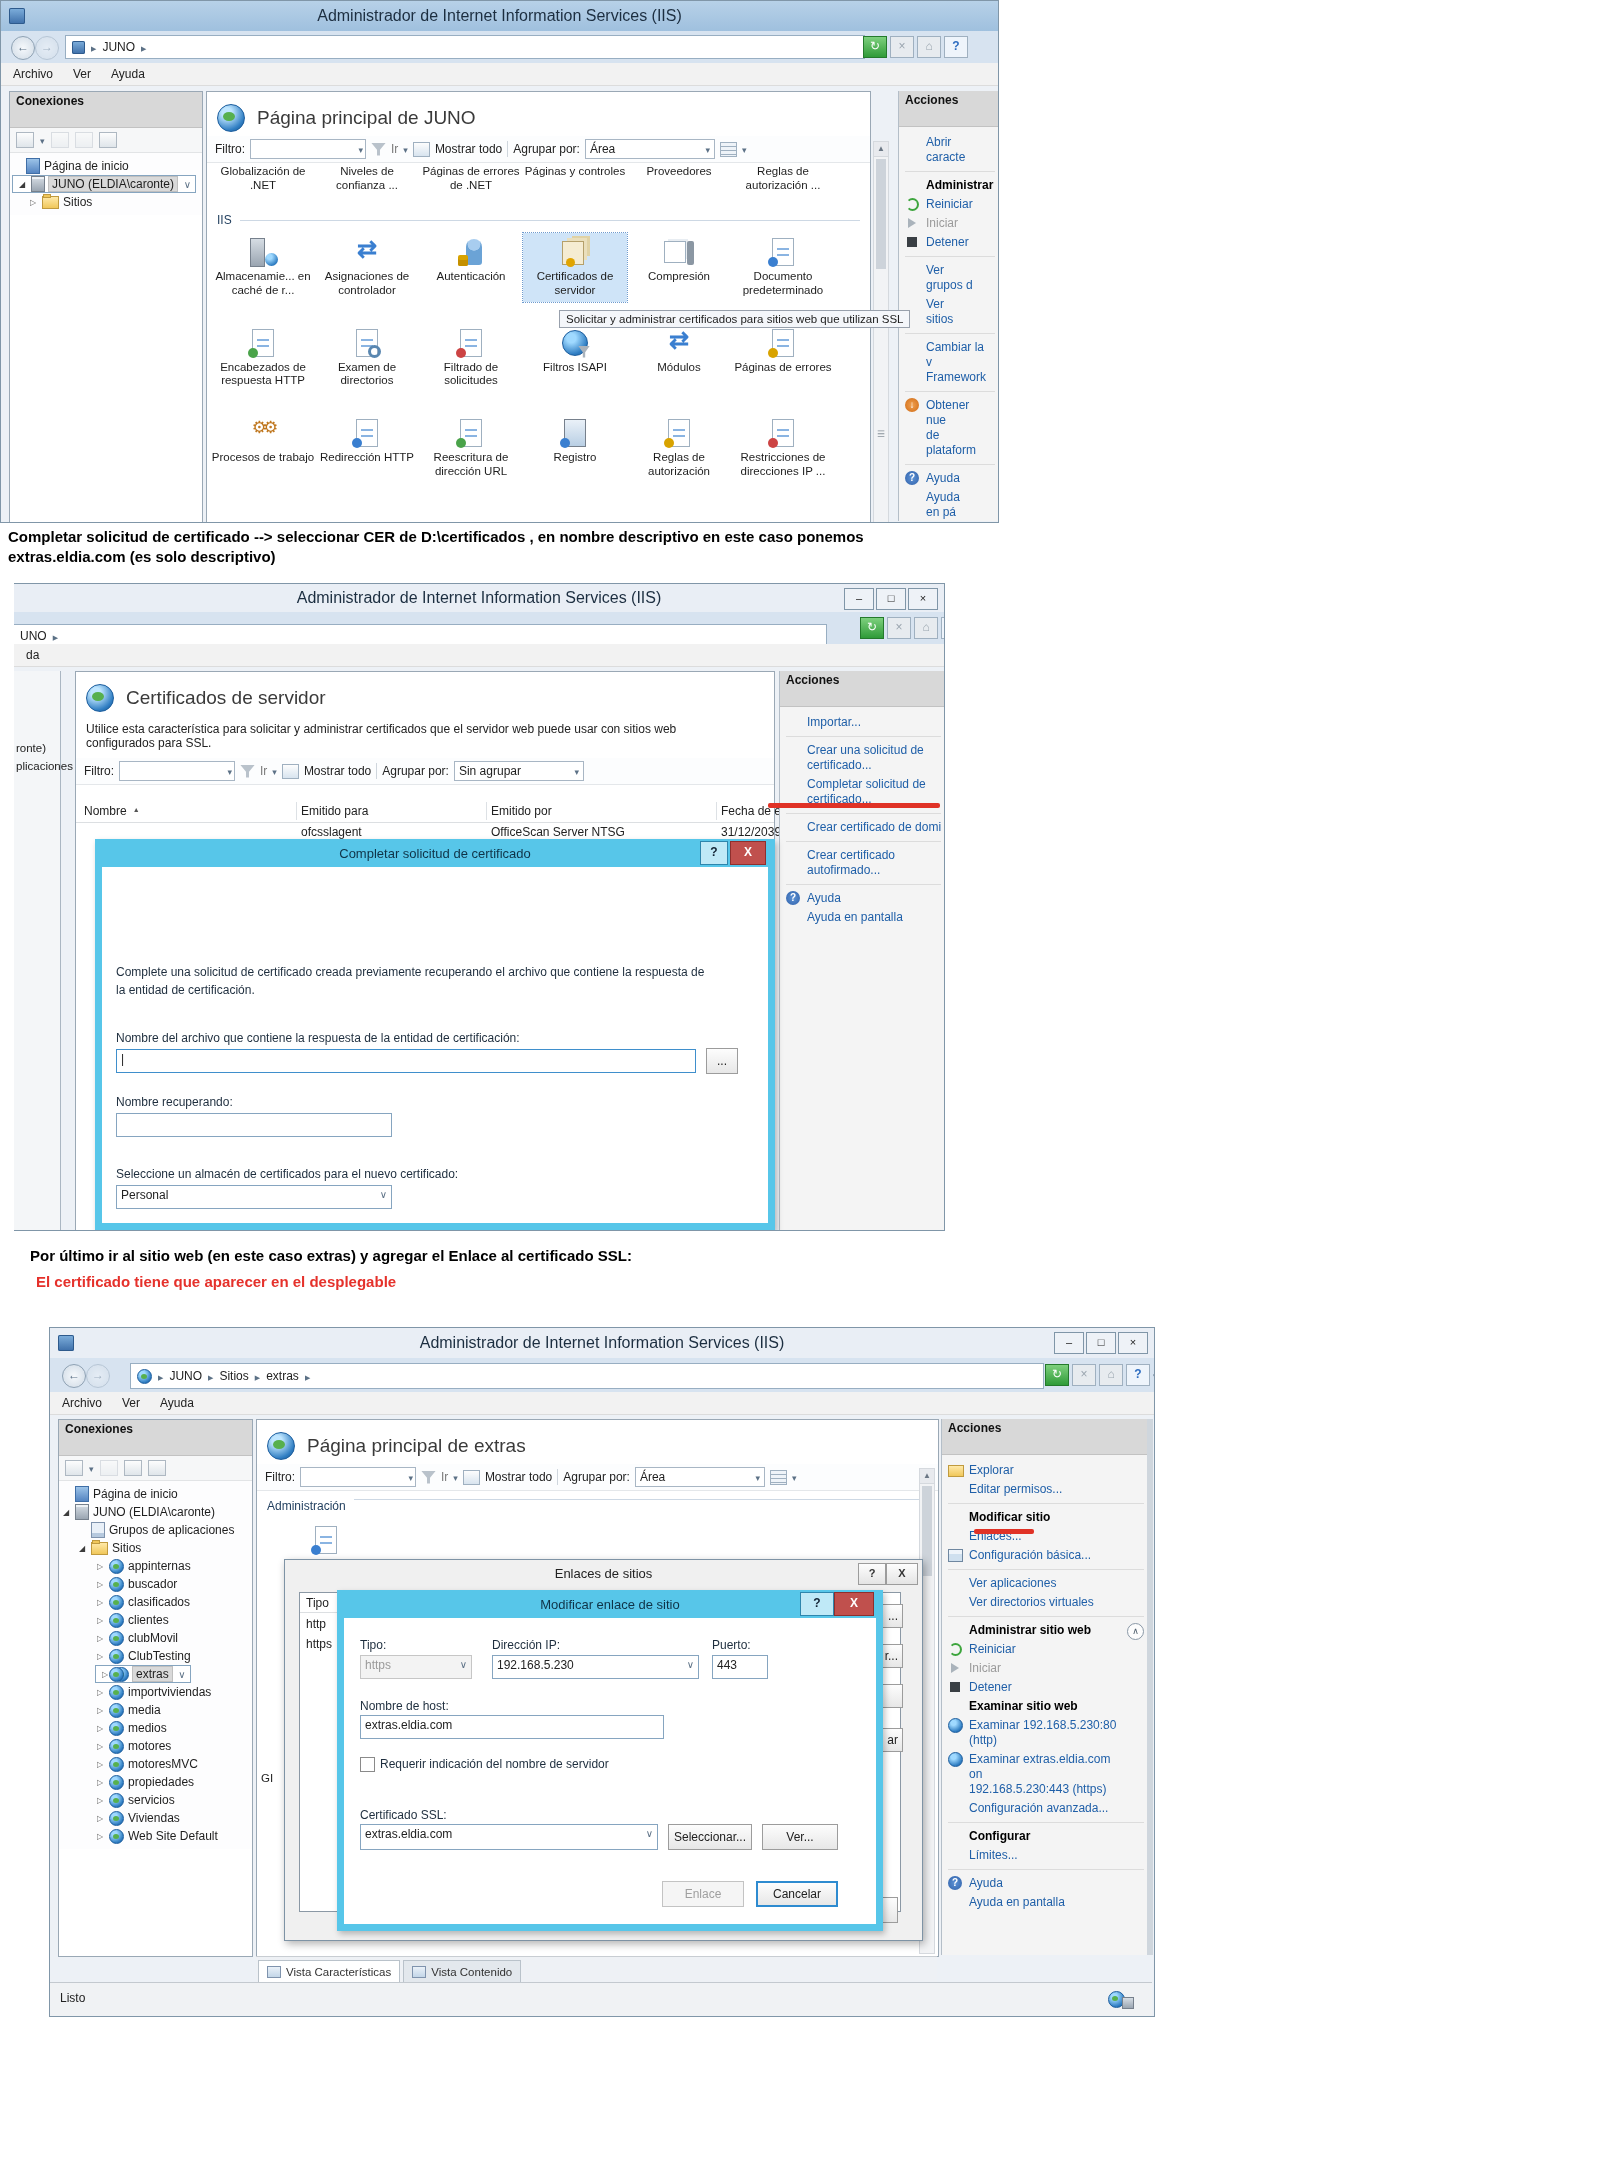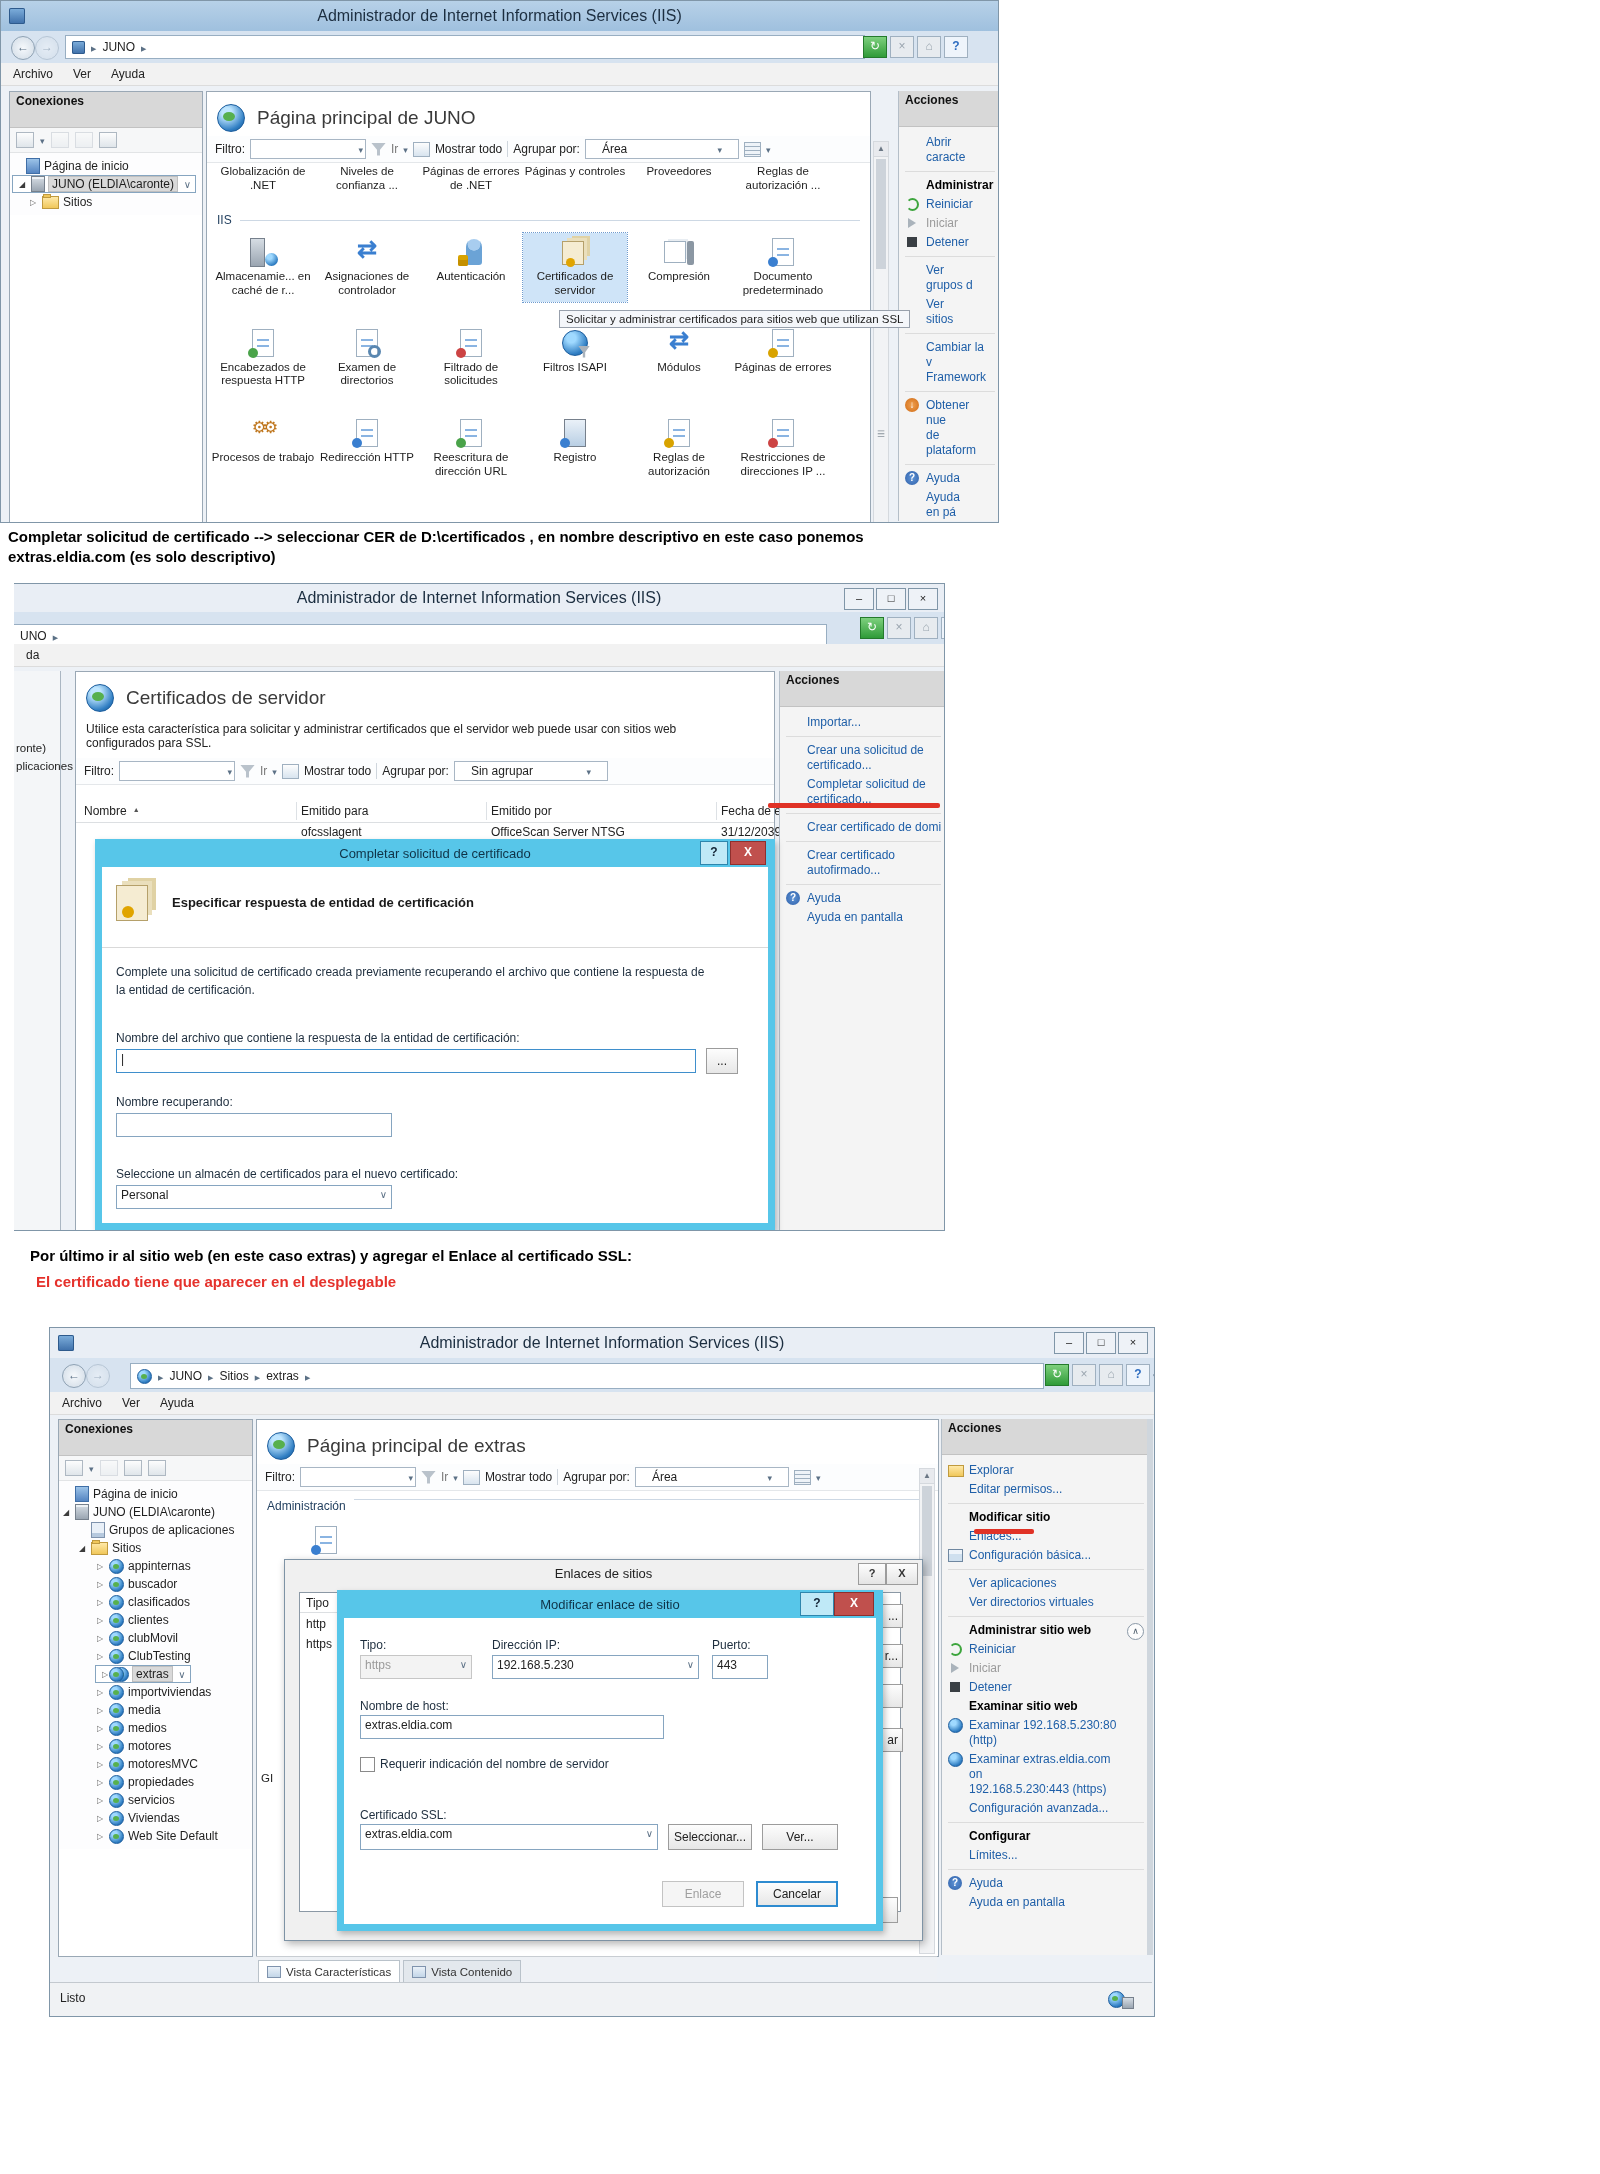--- a/index.html
+++ b/index.html
@@ -43,21 +43,21 @@
   .i-folder::before{content:"";position:absolute;left:0;top:-3px;width:6px;height:2px;background:#f0c75a;border:1px solid #c09a3e}
   .i-globe{width:13px;height:13px;display:inline-block;border-radius:50%;border:1px solid #1b5d9e;background:radial-gradient(circle at 35% 30%,#9fd9ff 0 20%,#2f7dc2 70%,#1b5d9e);position:relative}
   .i-globe::after{content:"";position:absolute;left:3px;top:4px;width:6px;height:5px;border-radius:50%;background:#57b04e}
   .chead{display:flex;align-items:center;gap:12px;padding:12px 10px 4px}
   .ctitle{font-size:19px;color:#3a3a3a}
   .bigglobe{width:26px;height:26px;border-radius:50%;border:1px solid #1b5d9e;background:radial-gradient(circle at 35% 30%,#bfe6ff 0 20%,#2f7dc2 70%,#17507f);position:relative}
   .bigglobe::after{content:"";position:absolute;left:5px;top:7px;width:12px;height:9px;border-radius:50%;background:#57b04e}
   .fbar{display:flex;align-items:center;gap:5px;padding:0 8px;height:26px;border-bottom:1px solid #e4e7ea;background:#fcfdfe;font-size:12px}
   .flab{color:#222}
   .fcombo{width:110px;height:18px;border:1px solid #a8b6c4;background:#fff;display:flex;align-items:center;justify-content:flex-end;padding:0 2px}
-  .fcombo.wide{width:120px;justify-content:space-between;padding:0 16px}
+  .fcombo.wide{width:120px;justify-content:space-between;padding:0 4px}
   .car::before{content:"\25BE";font-size:9px;color:#5c7186}
   .fic{width:15px;height:13px;display:inline-block}
   .fic.funnel{clip-path:polygon(0 0,100% 0,60% 55%,60% 100%,40% 100%,40% 55%);background:#b9c2cb}
   .fic.showall{border:1px solid #9fb0c0;background:linear-gradient(#fdfdfd,#d8e4ef)}
   .fic.grid{border:1px solid #9fb0c0;background:repeating-linear-gradient(#eef3f8 0 3px,#9fb0c0 3px 4px)}
   .fgo{color:#7a7a7a}
   .flink{color:#222}
   .fsep{width:1px;height:16px;background:#cfd6dd}
   .gbl{font-size:12px;color:#1e3c5c}
   .grule{height:1px;background:#cdd8e4;flex:1;margin-left:8px}
@@ -508,24 +508,20 @@
       </div>
     </div>
 
     <div class="dlg2" style="left:81px;top:255px;width:680px;height:391px">
       <div class="dt">
         <span>Completar solicitud de certificado</span>
         <span class="dbtn q" style="right:40px">?</span>
         <span class="dbtn x" style="right:2px">X</span>
       </div>
       <div class="dbody" style="height:356px">
-        <div class="dheadsec">
-          <span class="certbig" style="left:14px;top:18px"></span>
-          <span class="dh p" style="left:70px;top:28px">Especificar respuesta de entidad de certificación</span>
-        </div>
         <div class="lbl p" style="left:14px;top:96px;width:600px;line-height:1.5">Complete una solicitud de certificado creada previamente recuperando el archivo que contiene la respuesta de la entidad de certificación.</div>
         <div class="lbl p" style="left:14px;top:164px">Nombre del archivo que contiene la respuesta de la entidad de certificación:</div>
         <div class="inp focus" style="left:14px;top:182px;width:580px;height:24px">|</div>
         <div class="btn" style="left:604px;top:181px;width:32px;height:26px">...</div>
         <div class="lbl p" style="left:14px;top:228px">Nombre recuperando:</div>
         <div class="inp" style="left:14px;top:246px;width:276px;height:24px"></div>
         <div class="lbl p" style="left:14px;top:300px">Seleccione un almacén de certificados para el nuevo certificado:</div>
         <div class="sel" style="left:14px;top:318px;width:276px;height:24px">Personal</div>
       </div>
     </div>

